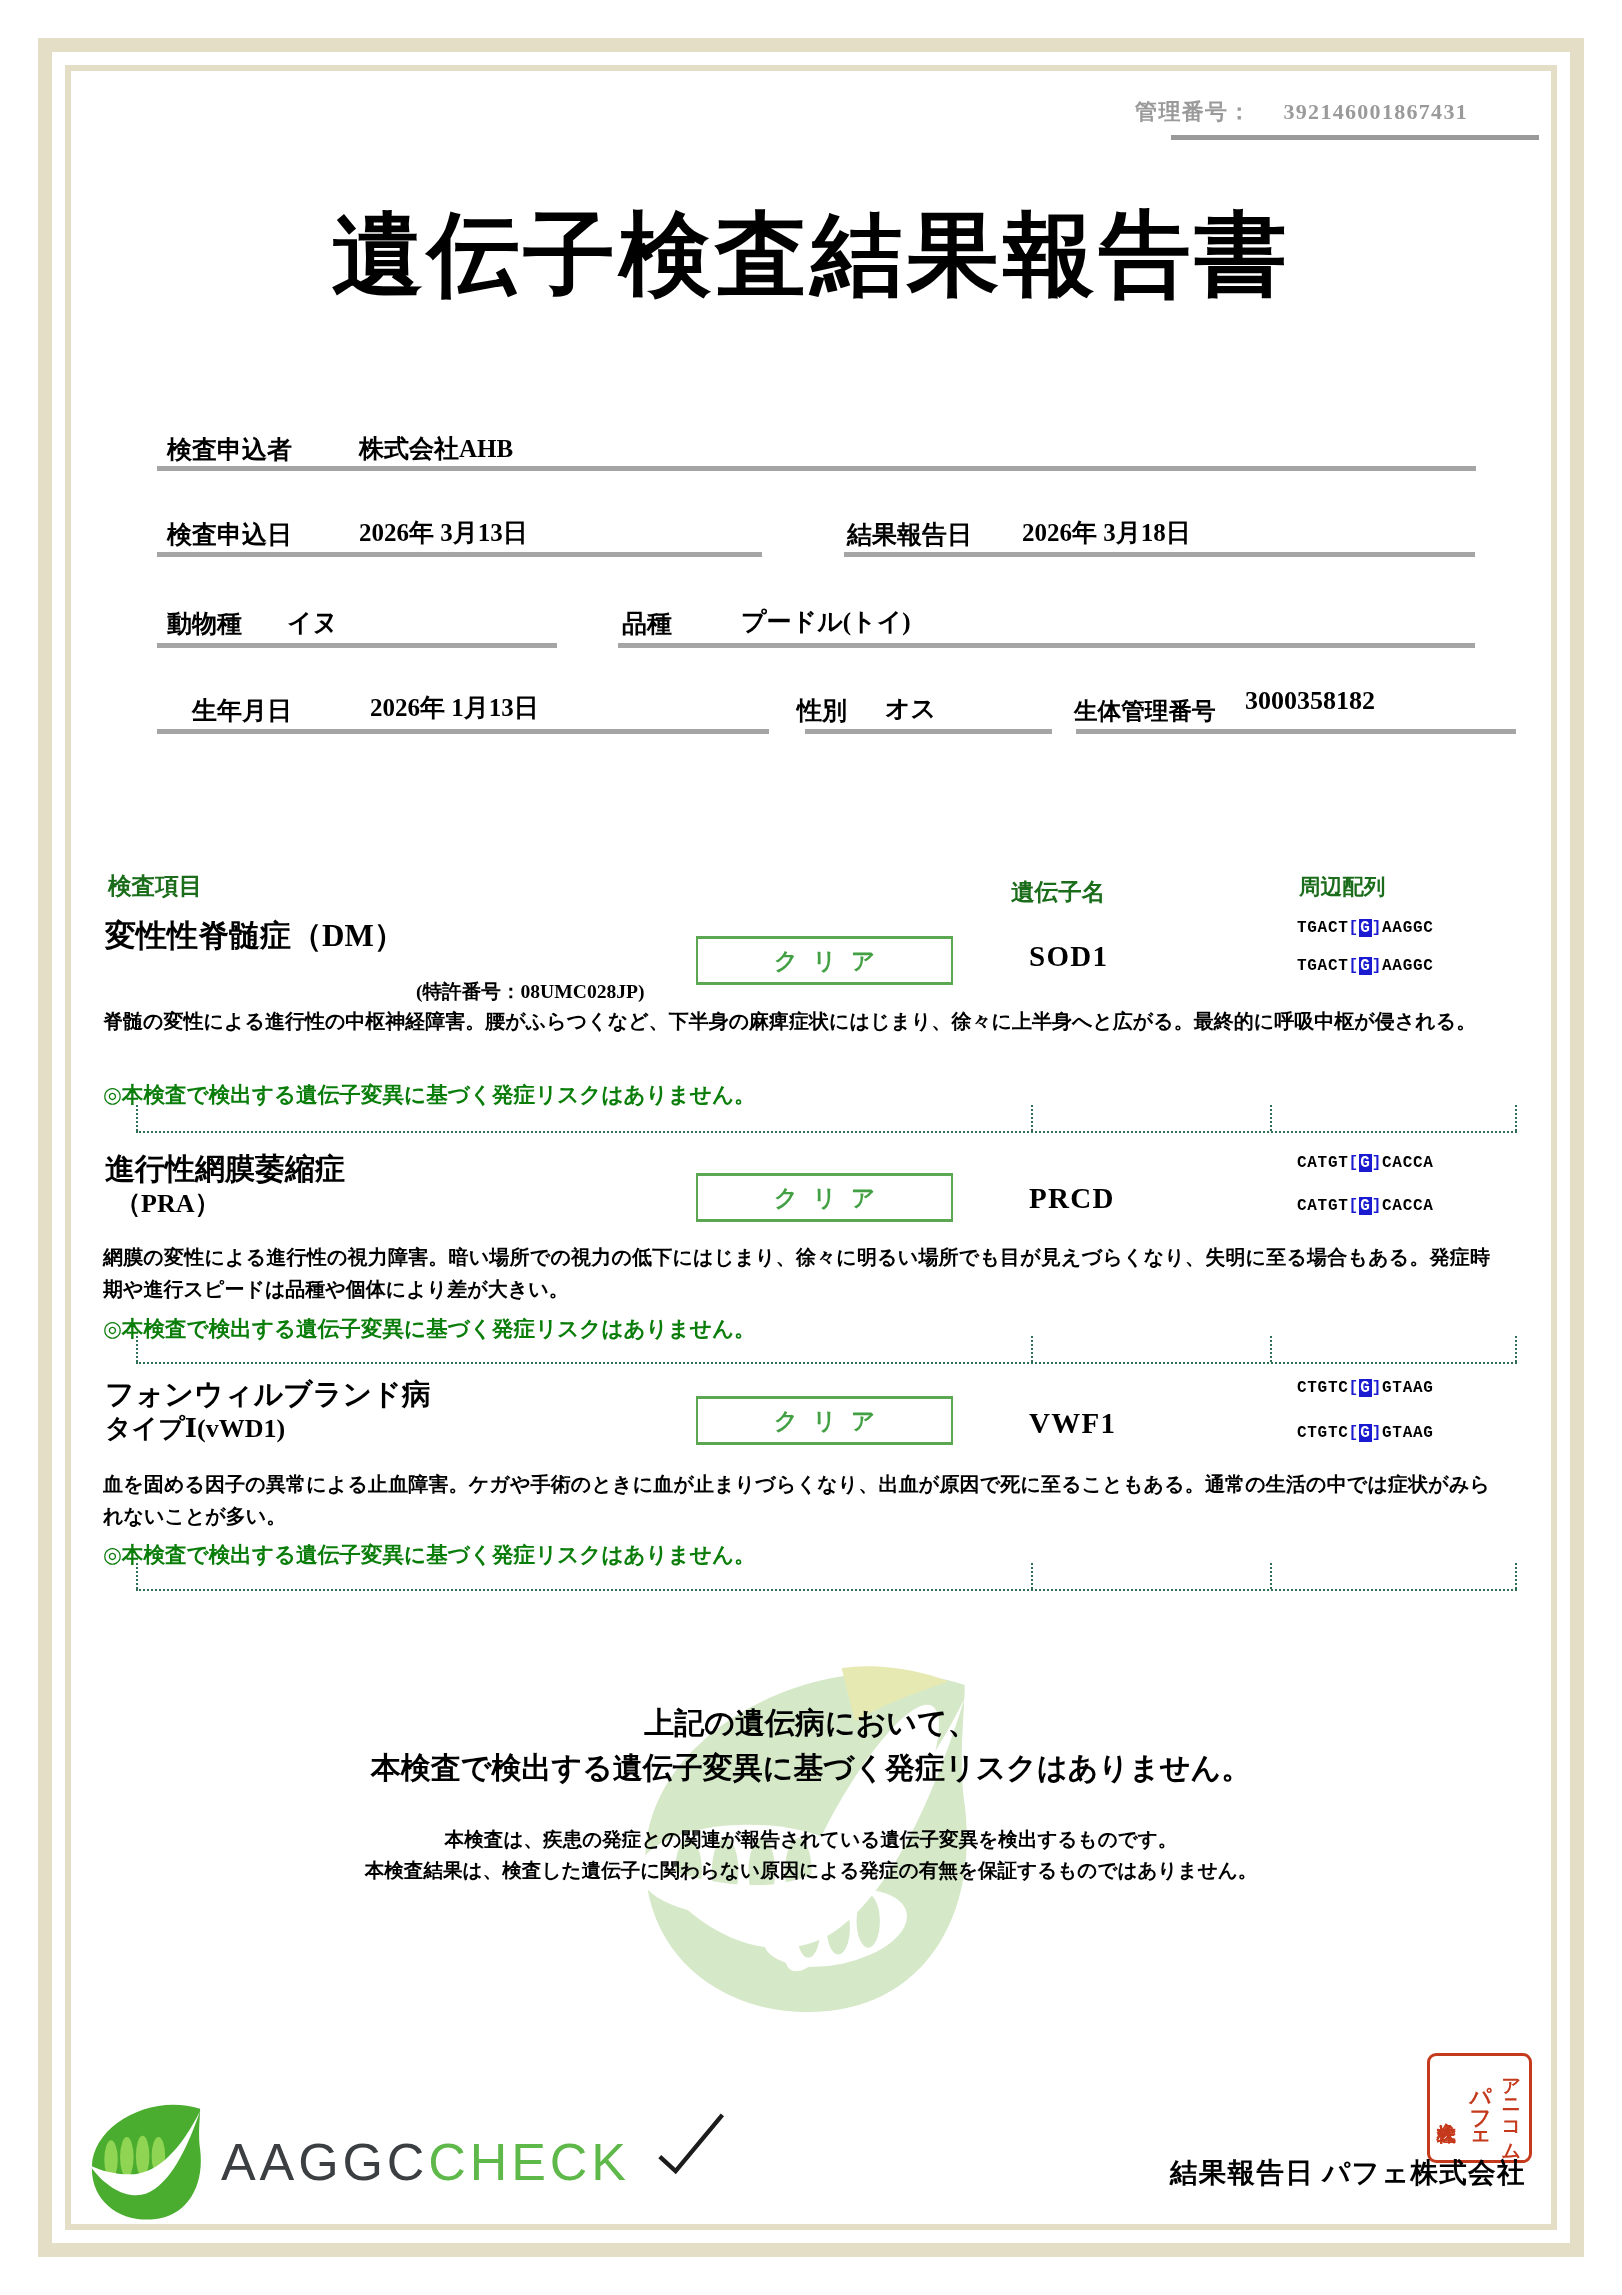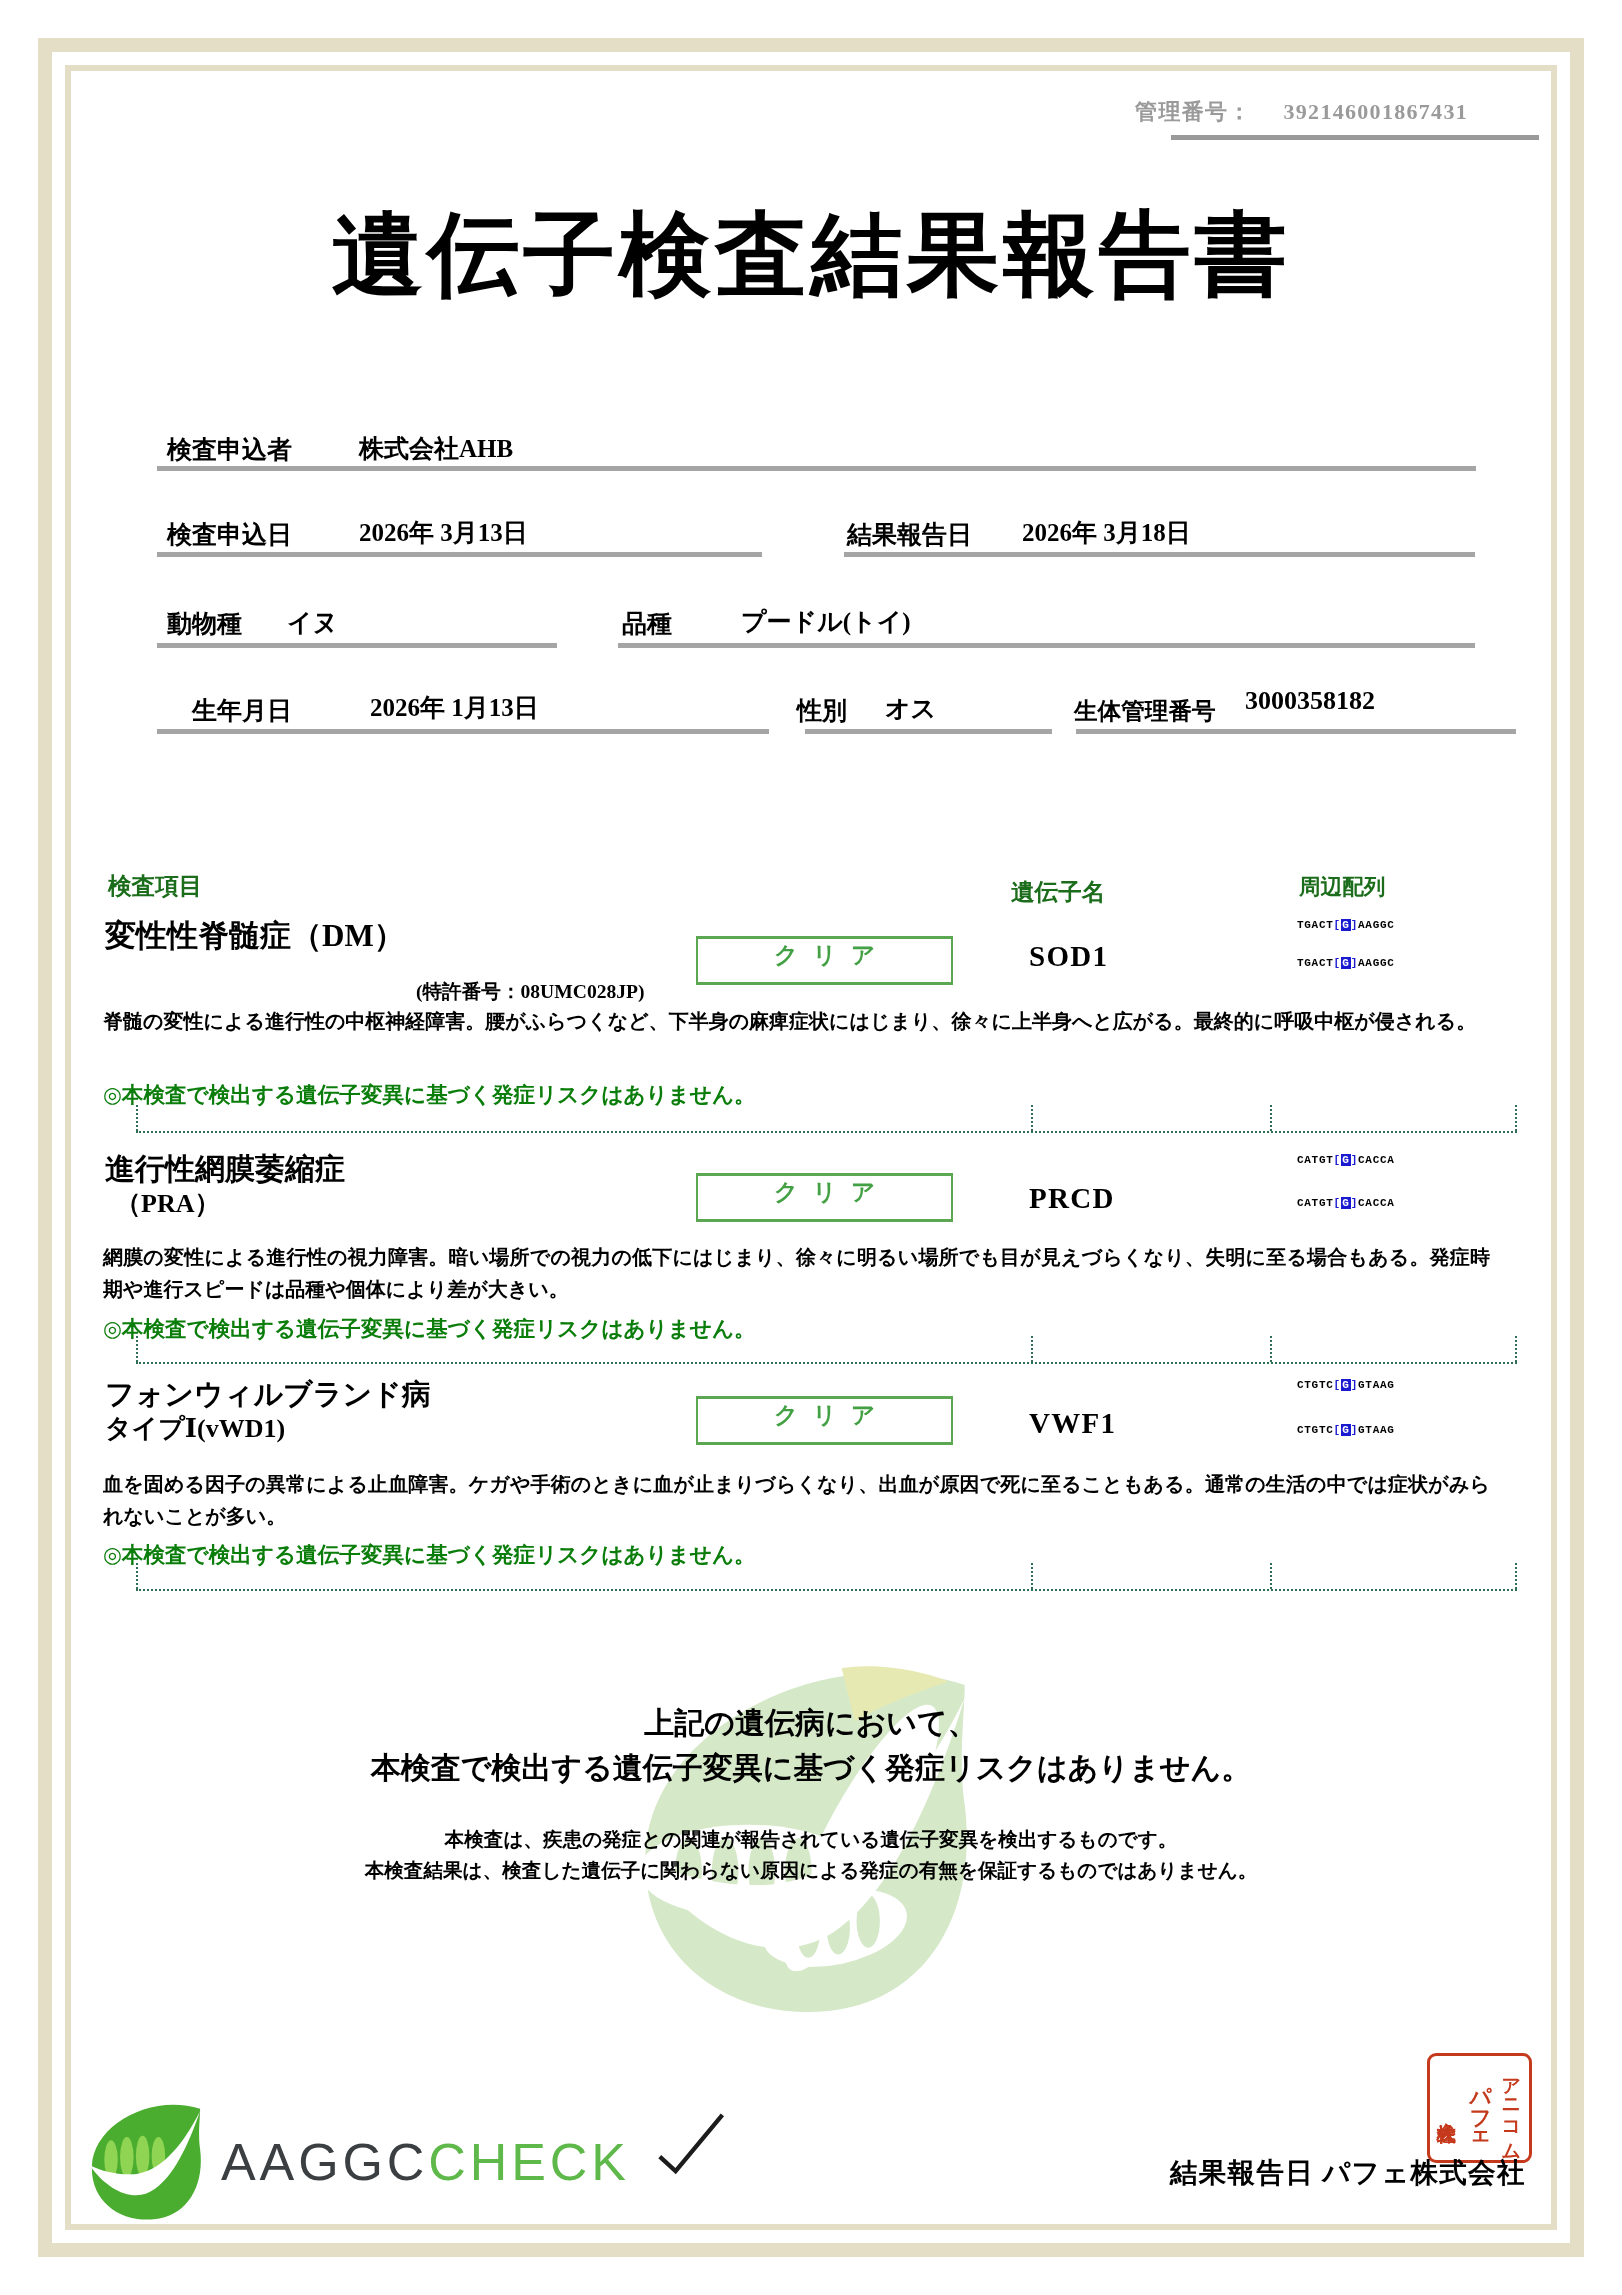--- a/index.html
+++ b/index.html
@@ -14,24 +14,24 @@
   .mgmt-line{top:135px;left:1171px;width:368px;height:4.6px;background:#9a9a9a;}
   .title{top:193px;left:0;width:100%;text-align:center;font-size:92px;font-weight:700;letter-spacing:3.9px;color:#000;}
   .lbl{font-size:25px;font-weight:700;color:#000;}
   .val{font-size:25px;font-weight:700;color:#000;}
   .uline{height:4.6px;background:#a5a5a5;}
   .col-head{font-size:23.6px;font-weight:700;color:#1b6d1b;}
   .disease-name{font-size:31px;font-weight:700;color:#000;}
   .disease-name2{font-size:26px;font-weight:700;color:#000;}
   .patent{font-size:19.6px;font-weight:600;color:#000;}
   .clear-box{width:253px;height:43px;border:2px solid #5ca852;border-top-width:3.9px;border-bottom-width:3.9px;
-             display:flex;justify-content:center;}
+             display:flex;align-items:center;justify-content:center;}
   .clear-text{color:#44a044;font-size:23.6px;font-weight:600;letter-spacing:14.4px;padding-left:14.4px;}
   .gene{font-size:29px;font-weight:600;letter-spacing:1.3px;color:#000;}
-  .seq{font-size:11px;font-weight:600;color:#000;letter-spacing:0.7px;white-space:nowrap;}
+  .seq{font-size:16px;font-weight:600;color:#000;letter-spacing:0.7px;white-space:nowrap;}
   .seq .br{color:#1a1ad0;font-weight:700;}
   .seq .var{background:#1a1ad0;color:#fff;padding:0 1.3px;font-weight:700;}
   .desc{width:1387px;font-size:20px;line-height:1.62;font-weight:600;color:#000;text-align:justify;}
   .risk{font-size:21.6px;font-weight:700;color:#0b7d0b;}
   .sep{border-bottom:2px dotted #2f6f55;}
   .tick{width:0;height:26px;border-left:2px dotted #2f6f55;}
   .sum-big{left:0;width:100%;text-align:center;font-size:30px;font-weight:600;color:#000;}
   .sum-small{left:0;width:100%;text-align:center;font-size:19.6px;font-weight:600;color:#000;}
   .brand{font-size:52px;letter-spacing:3.9px;font-weight:400;white-space:nowrap;}
   .brand .b1{color:#3b3f42;}

